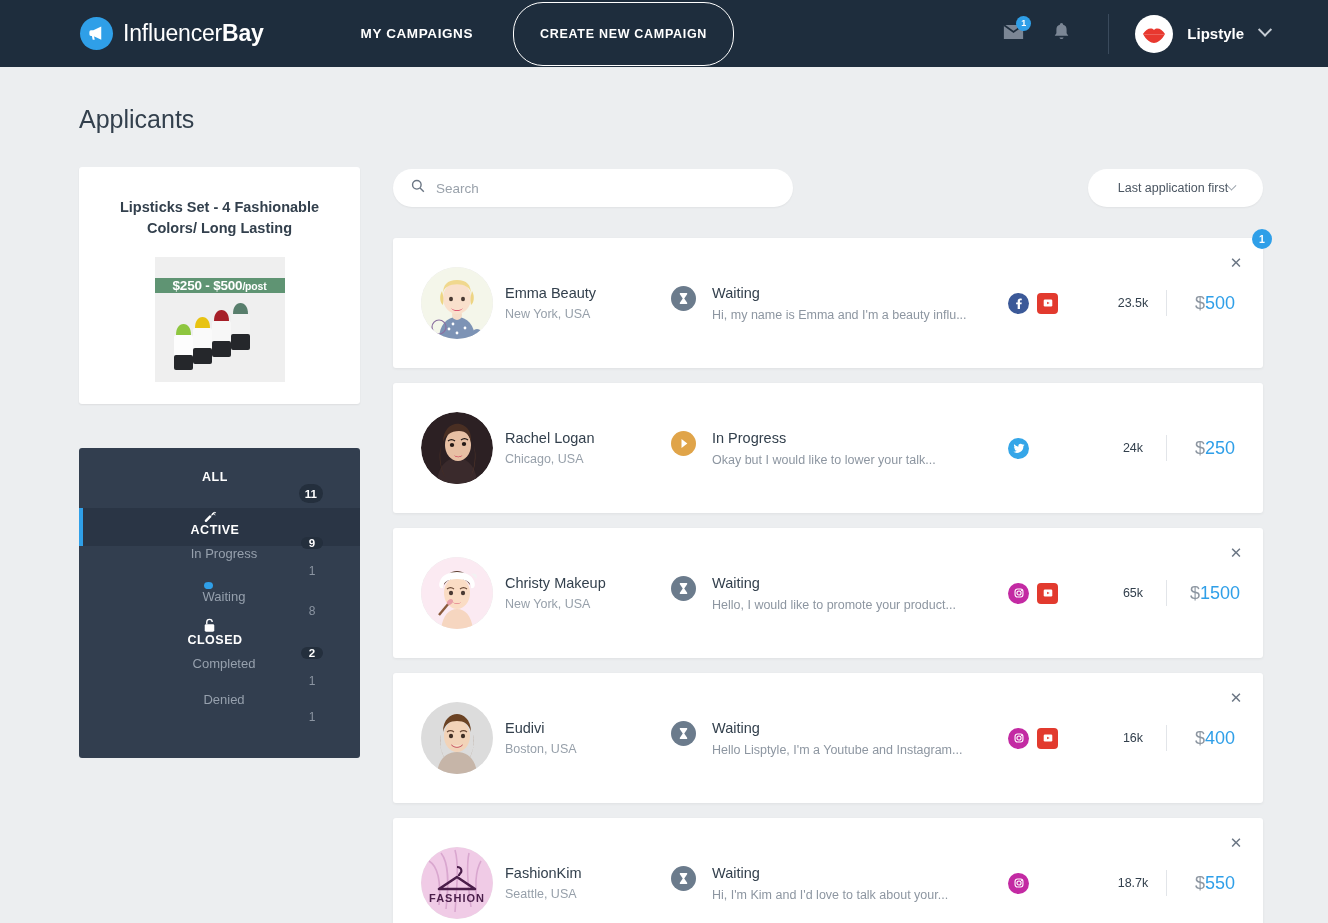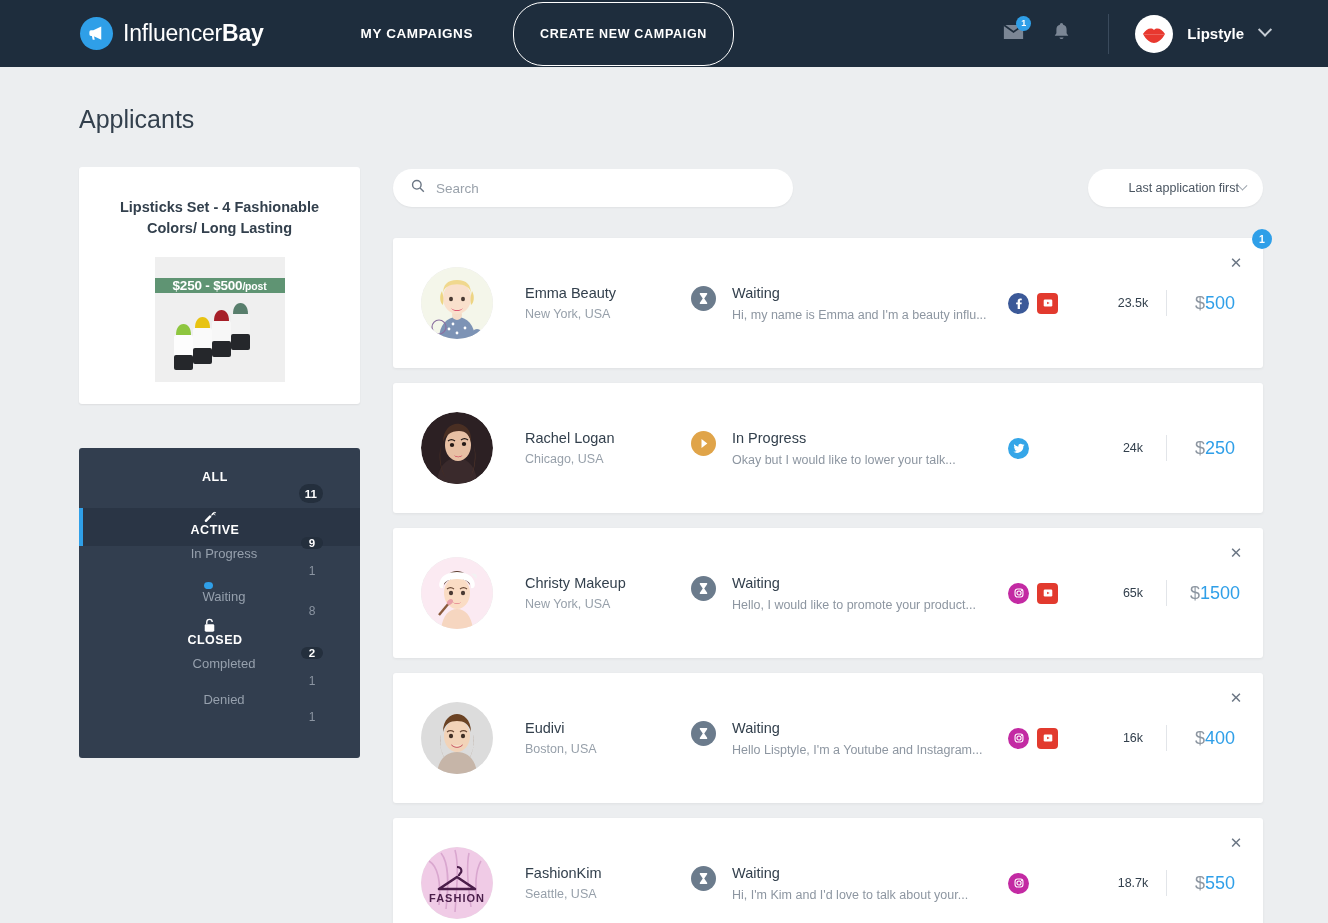--- a/index.html
+++ b/index.html
@@ -161,21 +161,21 @@
   }
   .search-box input {
     border: none; outline: none; flex: 1;
     font-size: 13.5px; color: #33404d; margin-left: 11px;
     font-family: "Liberation Sans", sans-serif; background: transparent;
   }
   .search-box input::placeholder { color: #9aa2ab; }
   .sort-box {
     margin-left: auto; width: 175px; height: 38px;
     background: #ffffff; border-radius: 20px;
-    display: flex; align-items: center; justify-content: flex-end;
+    display: flex; align-items: center; justify-content: center;
     padding: 0 17px 0 19px; cursor: pointer;
     box-shadow: 0 1px 2px rgba(0,0,0,.05);
   }
   .sort-label { font-size: 12.5px; color: #4a5561; }
   .chev {
     width: 7px; height: 7px;
     border-right: 1.5px solid #9aa2ab; border-bottom: 1.5px solid #9aa2ab;
     transform: rotate(45deg) translate(-2px,-2px);
   }
 
@@ -199,21 +199,21 @@
     width: 16px; height: 16px; cursor: pointer;
     color: #6b7684; font-size: 15px; line-height: 16px;
     text-align: center; font-family: "Liberation Sans", sans-serif;
   }
   .ava {
     width: 72px; height: 72px; border-radius: 50%;
     margin-left: 28px; overflow: hidden; flex: none;
     background: #e9e9e9;
   }
   .ava svg { display:block; }
-  .who { width: 160px; margin-left: 32px; flex: none; }
+  .who { width: 160px; margin-left: 12px; flex: none; }
   .who-name { font-size: 14.5px; color: #33404d; font-weight: 400; }
   .who-loc { font-size: 12.5px; color: #97a0aa; margin-top: 6px; }
 
   .status-col { flex: 1; display: flex; align-items: flex-start; margin-left: 6px; }
   .status-ico {
     width: 25px; height: 25px; border-radius: 50%; flex: none;
     display: flex; align-items: center; justify-content: center;
     margin-top: 1px;
   }
   .status-ico.waiting { background: #6b7b8c; }

